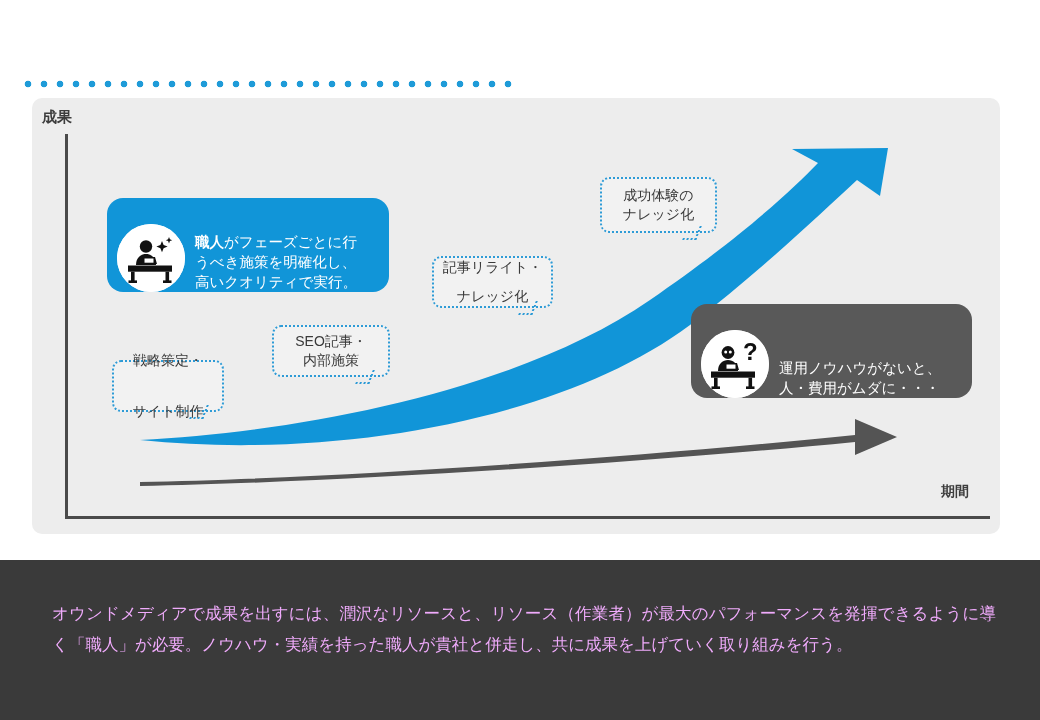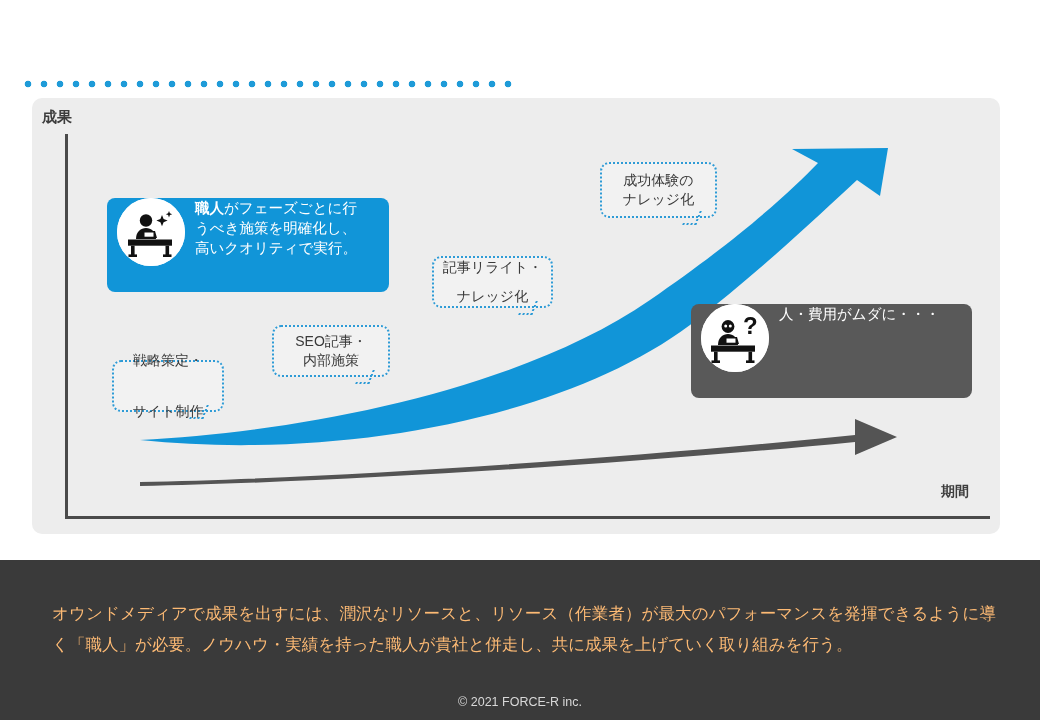--- a/index.html
+++ b/index.html
@@ -93,23 +93,23 @@
     left: 0;
     top: 0;
     width: 1040px;
     height: 720px;
     pointer-events: none;
   }
 
   
   .callout {
     position: absolute;
-    border-radius: 8px;
+    border-radius: 16px;
     display: flex;
-    align-items: flex-start;
+    align-items: flex-end;
     box-sizing: border-box;
   }
   .callout-blue {
     left: 107px;
     top: 198px;
     width: 282px;
     height: 94px;
     background: #1195D8;
     padding: 0 12px 0 10px;
   }
@@ -164,37 +164,37 @@
     width: 12px;
     height: 12px;
     border-right: 2.5px dotted #2E9BD6;
     border-bottom: 2.5px dotted #2E9BD6;
     transform: skewX(-22deg);
     background: transparent;
   }
   .p1 { left: 112px; top: 360px;  width: 112px; height: 52px; gap: 32px; }
   .p2 { left: 272px; top: 325px;  width: 118px; height: 52px; }
   .p3 { left: 432px; top: 256px;  width: 121px; height: 52px; gap: 10px; }
-  .p4 { left: 600px; top: 162px;  width: 117px; height: 56px; text-align: right; }
+  .p4 { left: 600px; top: 177px;  width: 117px; height: 56px; text-align: right; }
 
   
   .footer {
     position: absolute;
     left: 0;
     top: 560px;
     width: 1040px;
     height: 160px;
     background: #3a3a3a;
   }
   .footer-text {
     position: absolute;
     left: 52px;
     top: 38px;
     width: 944px;
-    color: #fdba74;
+    color: #f0abfc;
     font-size: 16.5px;
     line-height: 1.85;
     text-align: justify;
   }
   .copyright {
     position: absolute;
     left: 0;
     top: 695px;
     width: 1040px;
     text-align: center;
@@ -306,22 +306,22 @@
         <rect x="10" y="41.5" width="44" height="6.2" fill="#111111"></rect>
         <rect x="13" y="47.7" width="3.6" height="10" fill="#111111"></rect>
         <rect x="47.5" y="47.7" width="3.6" height="10" fill="#111111"></rect>
         <rect x="10.5" y="56.4" width="8.5" height="2.6" fill="#111111"></rect>
         <rect x="45" y="56.4" width="8.5" height="2.6" fill="#111111"></rect>
 
         <text x="42" y="30" font-family="Liberation Sans, sans-serif" font-size="24" font-weight="bold" fill="#111111">?</text>
       </svg>
     </div>
     <div class="ctext">
+      <div>運用ノウハウがないと、</div>
       <div>人・費用がムダに・・・</div>
     </div>
   </div>
 
   <div class="footer">
     <div class="footer-text">オウンドメディアで成果を出すには、潤沢なリソースと、リソース（作業者）が最大のパフォーマンスを発揮できるように導く「職人」が必要。ノウハウ・実績を持った職人が貴社と併走し、共に成果を上げていく取り組みを行う。</div>
   </div>
-  <div class="copyright">© 2021  FORCE-R inc.</div>
 
 </div>
 
 </body></html>

